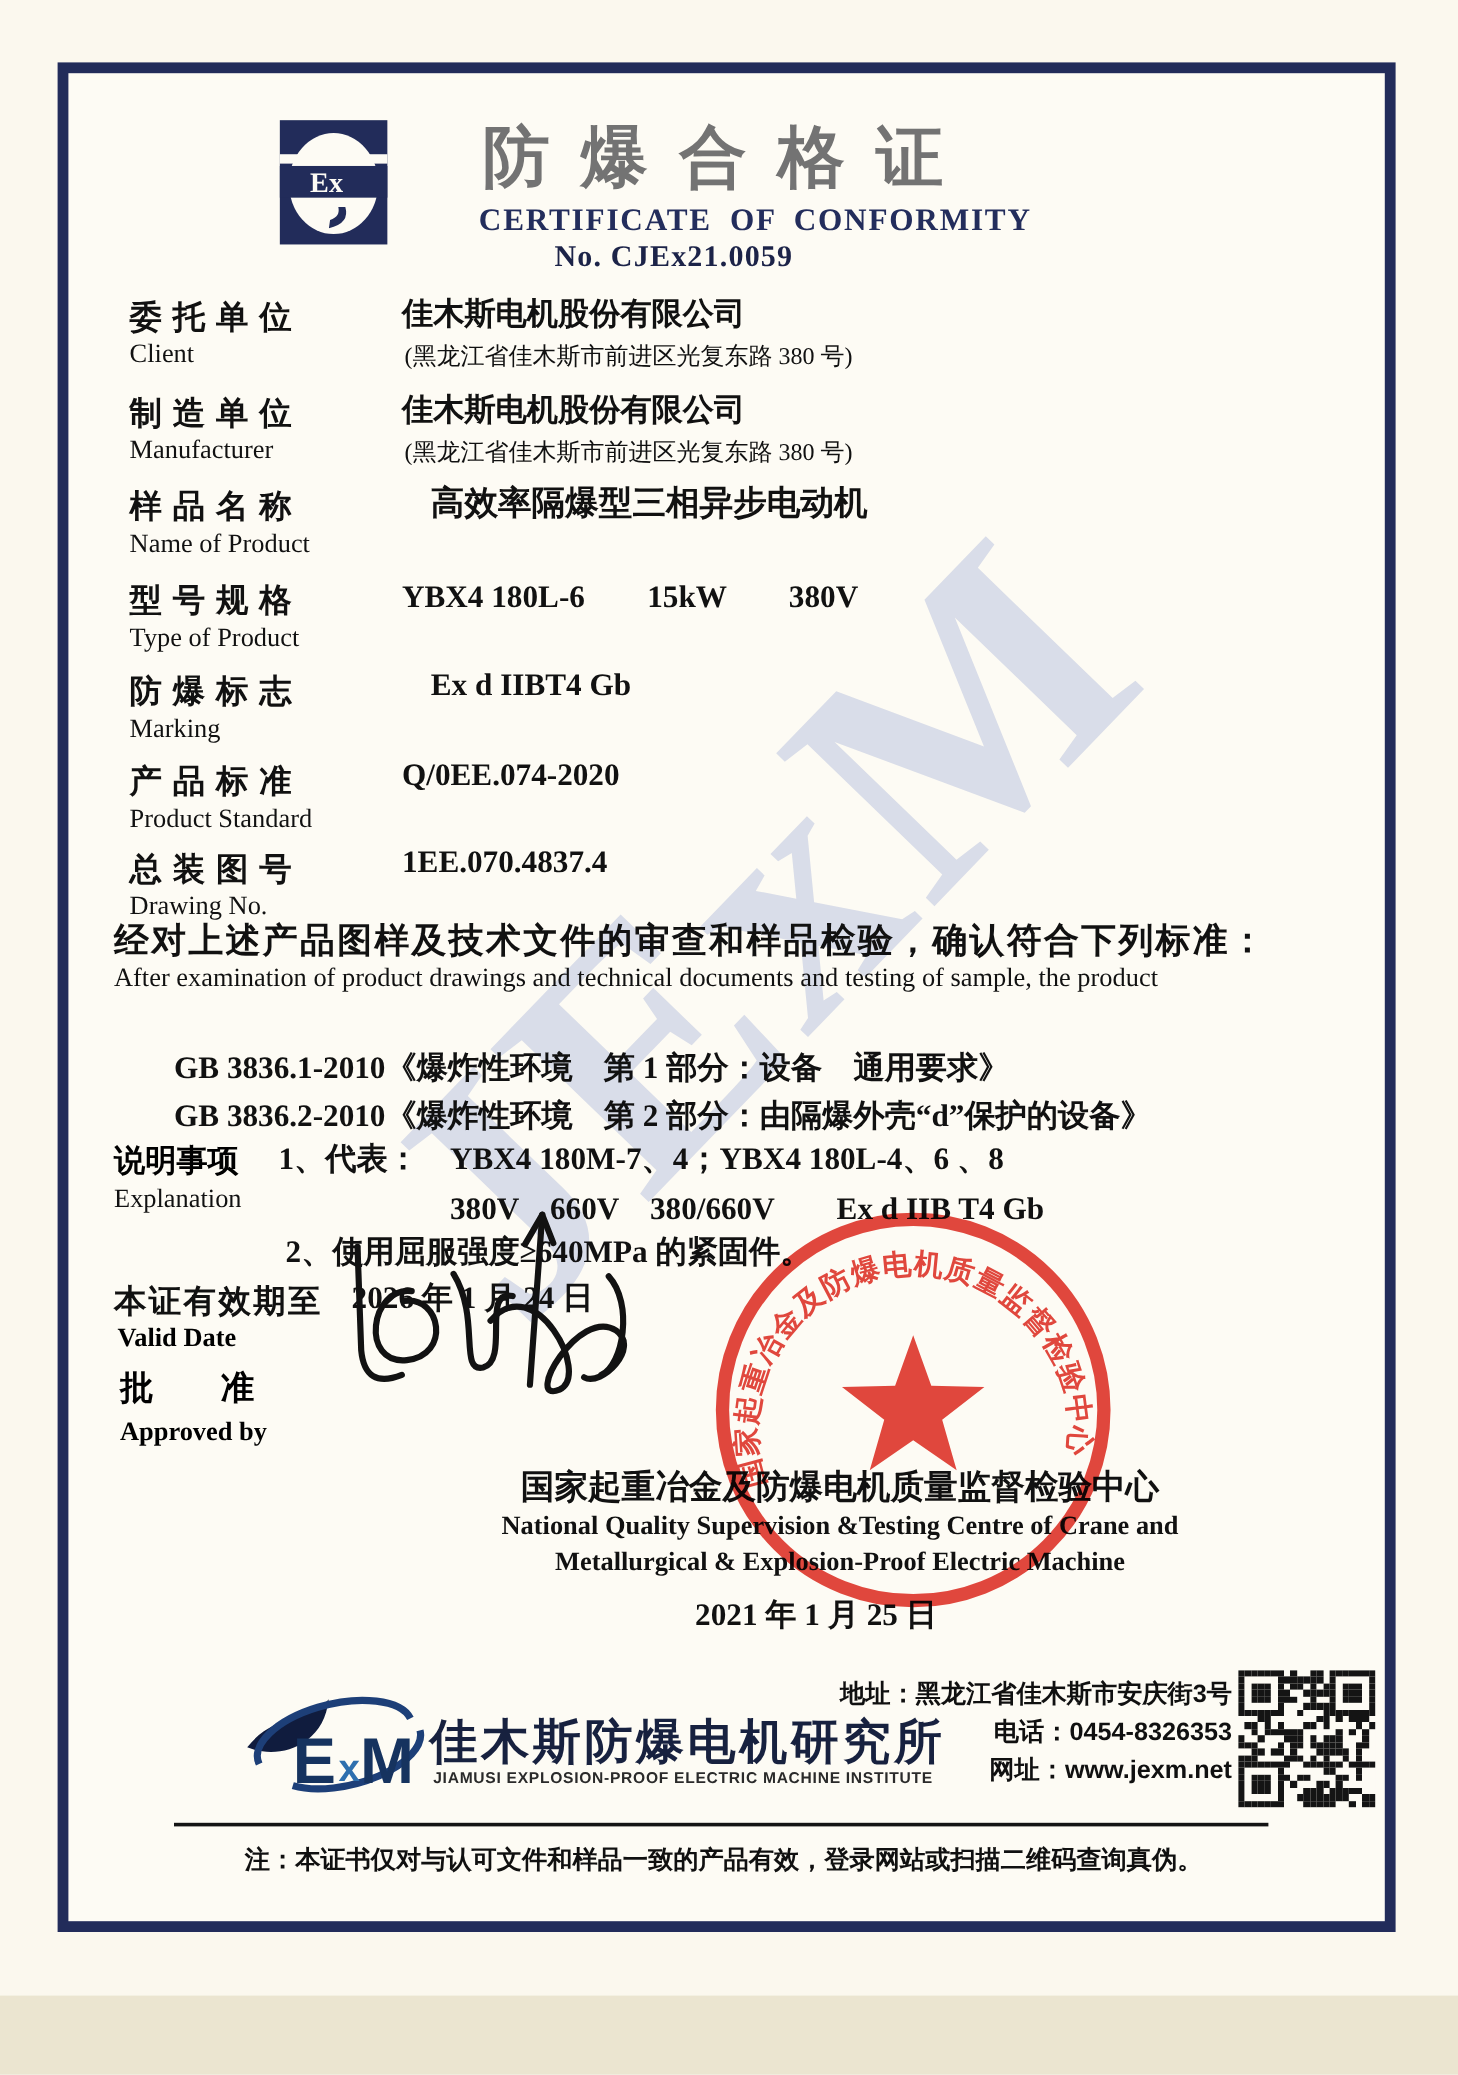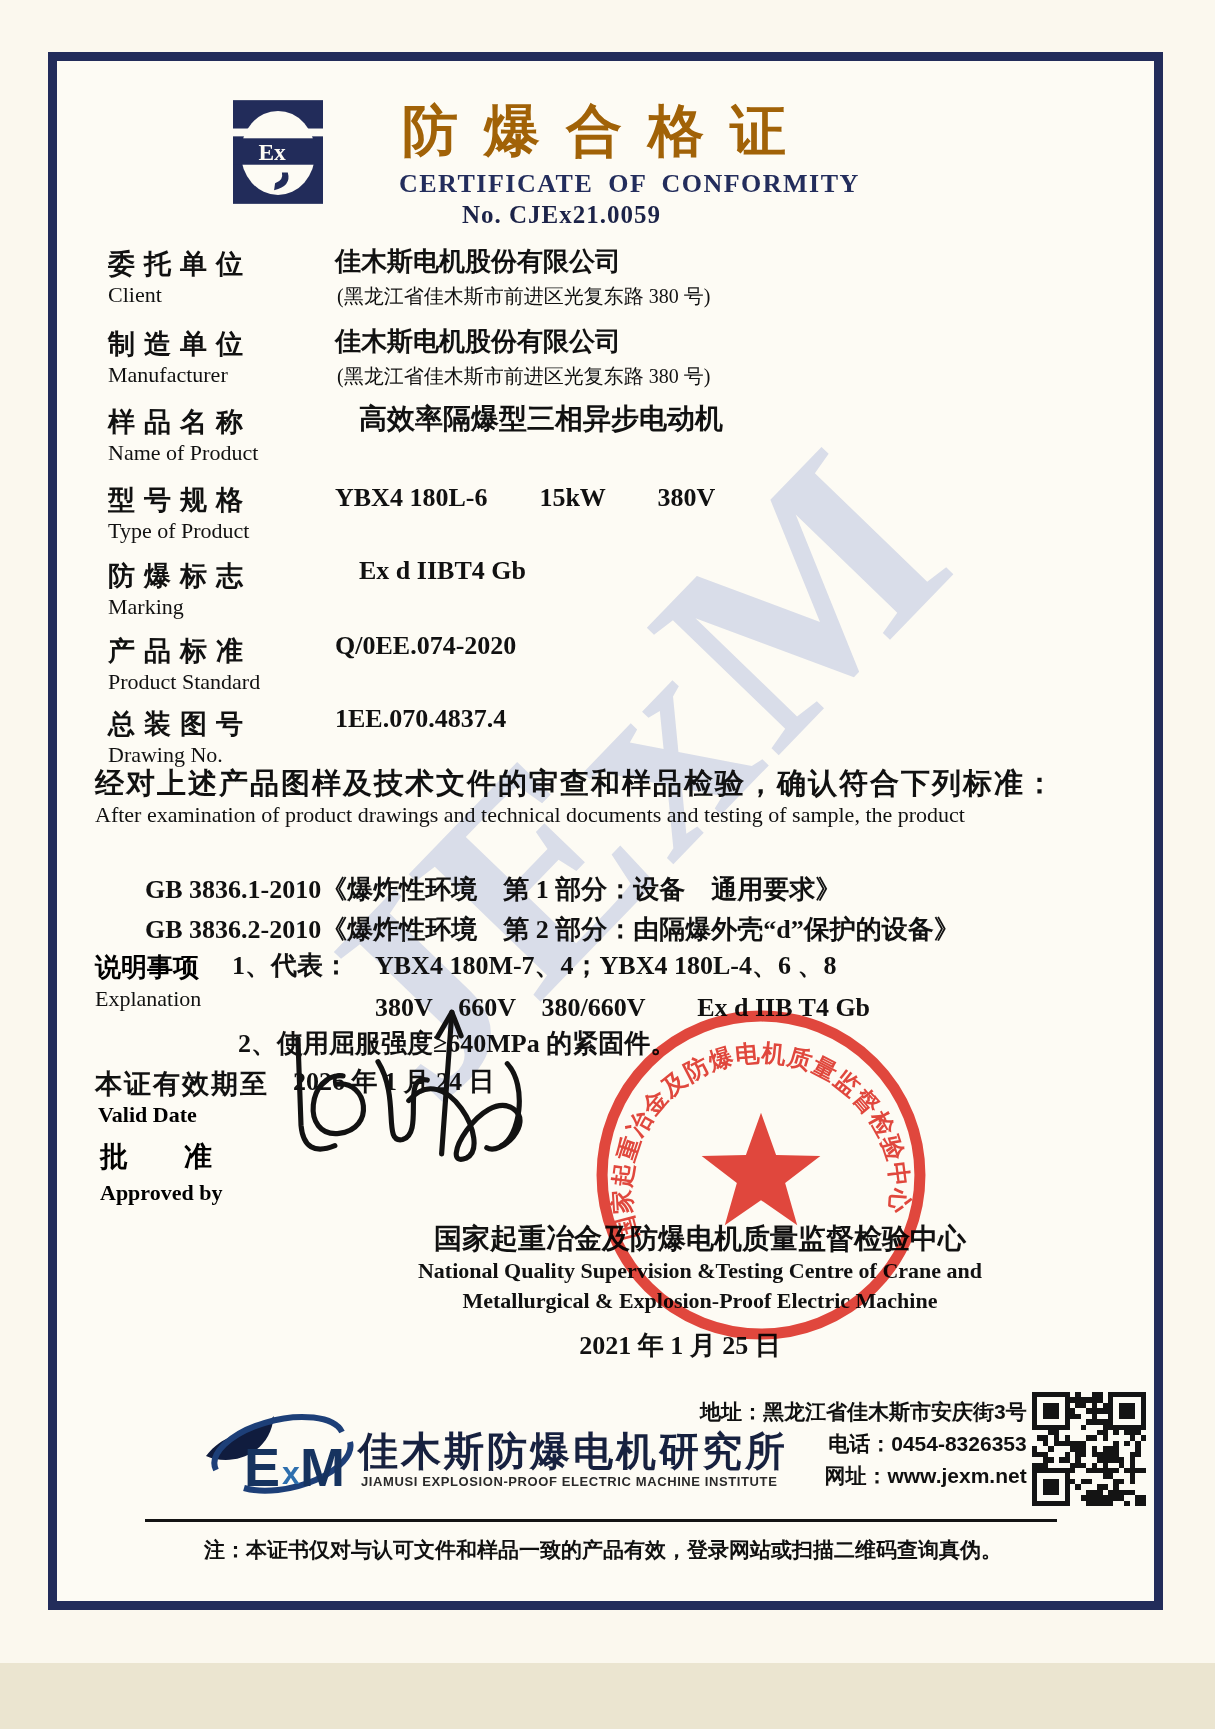--- a/index.html
+++ b/index.html
@@ -4,21 +4,21 @@
 <style>
   html,body{margin:0;padding:0;}
   body{background:#e8e4d6;font-family:"Liberation Serif","DejaVu Serif",serif;}
   #page{position:relative;width:1215px;height:1729px;background:#fbf8ee;overflow:hidden;margin:0 auto;}
   .abs{position:absolute;}
   .frame{left:48px;top:52px;width:1115px;height:1558px;border:9px solid #222c5a;box-sizing:border-box;background:#fdfbf4;z-index:0;}
   .wm{left:210px;top:400px;width:820px;height:760px;z-index:1;pointer-events:none;}
   .wm-text{font-size:280px;font-weight:bold;color:rgba(168,178,216,0.42);transform:rotate(-46deg);transform-origin:50% 50%;letter-spacing:8px;white-space:nowrap;position:absolute;left:40px;top:210px;font-family:"Liberation Serif",serif;}
   .z2{z-index:2;}
 
-  .title-cn{left:402px;top:94px;font-size:56px;font-weight:bold;letter-spacing:26px;color:#a16207;white-space:nowrap;}
+  .title-cn{left:402px;top:94px;font-size:56px;font-weight:bold;letter-spacing:26px;color:#737373;white-space:nowrap;}
   .title-en{left:399px;top:169px;font-size:26px;font-weight:bold;letter-spacing:1.5px;word-spacing:7px;color:#232d5c;white-space:nowrap;}
   .cert-no{left:462px;top:201px;font-size:25px;font-weight:bold;color:#1c2348;letter-spacing:1px;white-space:nowrap;}
 
   .lab-cn{font-size:27px;font-weight:bold;letter-spacing:9px;color:#111;white-space:nowrap;}
   .lab-en{font-size:22px;color:#111;white-space:nowrap;}
   .val{font-size:26px;font-weight:bold;color:#111;white-space:pre;}
   .val-big{font-size:28px;}
   .note-sm{font-size:20px;color:#111;white-space:nowrap;}
 
   .stmt-cn{left:95px;top:764px;font-size:29px;font-weight:bold;letter-spacing:2px;color:#111;white-space:nowrap;}

